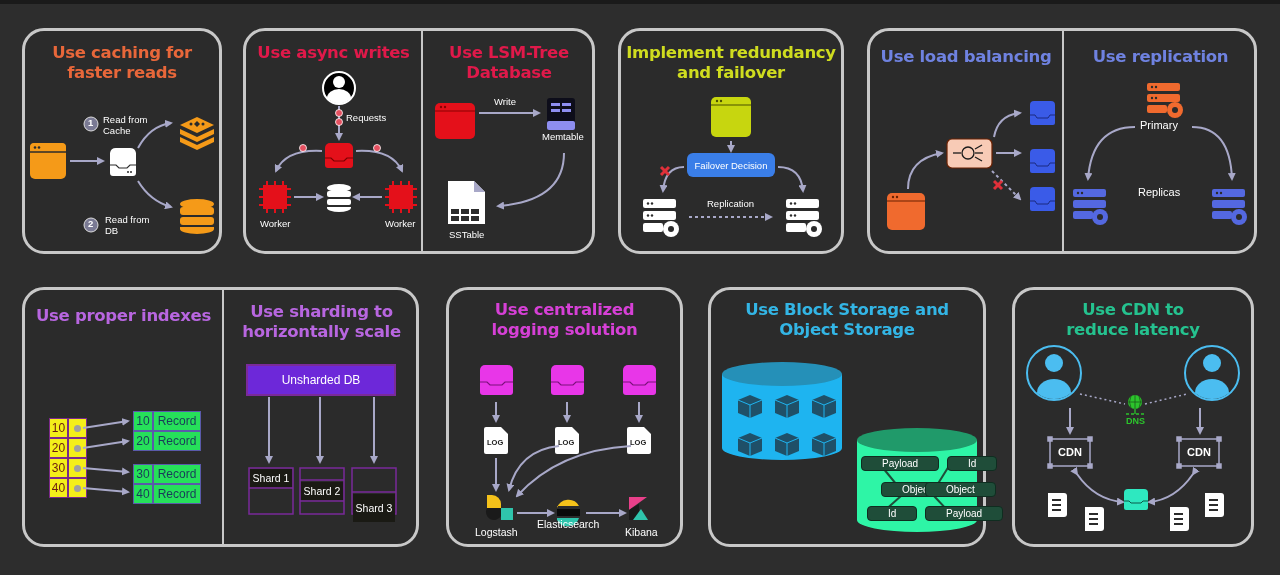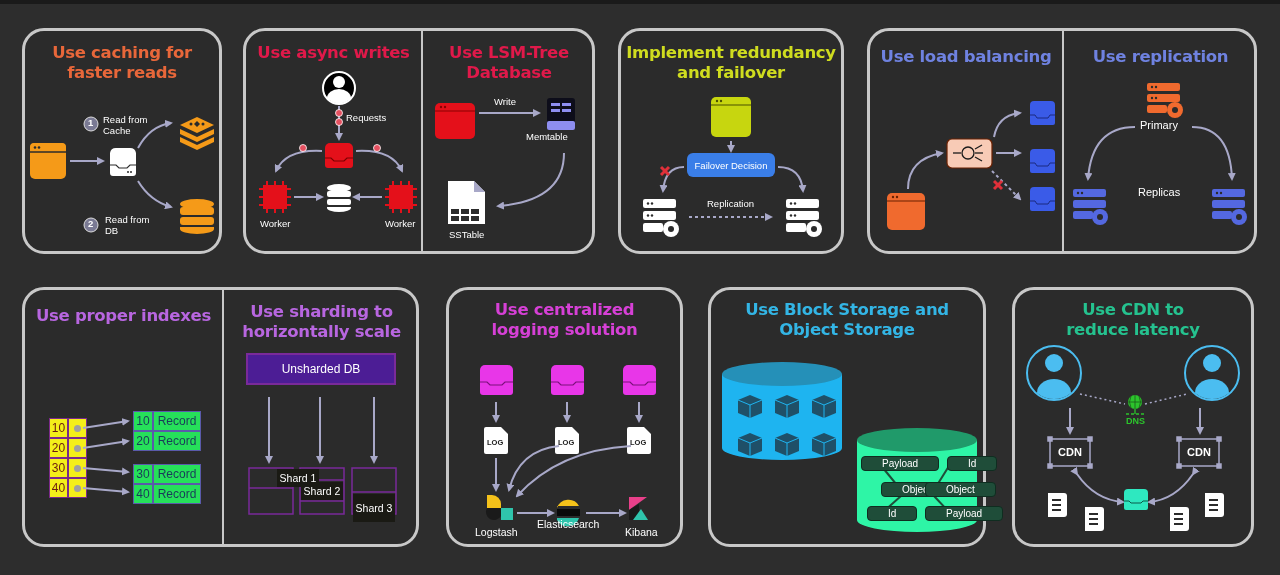--- a/index.html
+++ b/index.html
@@ -168,21 +168,21 @@
         <rect x="205" y="185" width="8" height="5"></rect>
           <rect x="215" y="185" width="8" height="5"></rect>
           <rect x="225" y="185" width="8" height="5"></rect>
       </g>
     </g>
   </svg>
   <div class="lbl" style="left:100px;top:81px;">Requests</div>
   <div class="lbl" style="left:14px;top:187px;">Worker</div>
   <div class="lbl" style="left:139px;top:187px;">Worker</div>
   <div class="lbl" style="left:248px;top:65px;">Write</div>
-  <div class="lbl" style="left:280px;top:100px;">Memtable</div>
+  <div class="lbl" style="left:296px;top:100px;">Memtable</div>
   <div class="lbl" style="left:203px;top:198px;">SSTable</div>
 </div>
 
 <div class="panel" style="left:618px;top:28px;width:226px;height:226px;">
   <div class="title" style="left:0;right:0;top:12px;color:#cfdc1f;">
     <div>Implement redundancy</div>
     <div>and failover</div>
   </div>
   <svg width="226" height="226">
     <g>
@@ -342,22 +342,22 @@
 
   <div class="cell" style="left:108px;top:121px;width:20px;height:20px;background:#26e05a;border:1px solid #5a5aaa;color:#1a3a5a;">10</div>
   <div class="cell" style="left:128px;top:121px;width:48px;height:20px;background:#26e05a;border:1px solid #5a5aaa;color:#1a3a5a;">Record</div>
   <div class="cell" style="left:108px;top:141px;width:20px;height:20px;background:#26e05a;border:1px solid #5a5aaa;color:#1a3a5a;">20</div>
   <div class="cell" style="left:128px;top:141px;width:48px;height:20px;background:#26e05a;border:1px solid #5a5aaa;color:#1a3a5a;">Record</div>
   <div class="cell" style="left:108px;top:174px;width:20px;height:20px;background:#26e05a;border:1px solid #5a5aaa;color:#1a3a5a;">30</div>
   <div class="cell" style="left:128px;top:174px;width:48px;height:20px;background:#26e05a;border:1px solid #5a5aaa;color:#1a3a5a;">Record</div>
   <div class="cell" style="left:108px;top:194px;width:20px;height:20px;background:#26e05a;border:1px solid #5a5aaa;color:#1a3a5a;">40</div>
   <div class="cell" style="left:128px;top:194px;width:48px;height:20px;background:#26e05a;border:1px solid #5a5aaa;color:#1a3a5a;">Record</div>
 
-  <div class="cell" style="left:221px;top:63px;width:150px;height:32px;background:#4c1d95;border:2px solid #7a2a9a;color:#fff;">Unsharded DB</div>
-  <div class="cell" style="left:225px;top:179px;width:42px;height:18px;background:#1a1a14;color:#fff;font-size:10.5px;margin-left:27px;">Shard 1</div>
+  <div class="cell" style="left:221px;top:74px;width:150px;height:32px;background:#6d28d9;border:2px solid #7a2a9a;color:#fff;">Unsharded DB</div>
+  <div class="cell" style="left:225px;top:179px;width:42px;height:18px;background:#1a1a14;color:#fff;font-size:10.5px;">Shard 1</div>
   <div class="cell" style="left:276px;top:192px;width:42px;height:18px;background:#1a1a14;color:#fff;font-size:10.5px;">Shard 2</div>
   <div class="cell" style="left:328px;top:204px;width:42px;height:28px;background:#1a1a14;color:#fff;font-size:10.5px;">Shard 3</div>
 </div>
 
 <div class="panel" style="left:446px;top:287px;width:237px;height:260px;">
   <div class="title" style="left:0;right:0;top:10px;color:#d640d6;">
     <div>Use centralized</div>
     <div>logging solution</div>
   </div>
   <svg width="237" height="260">

